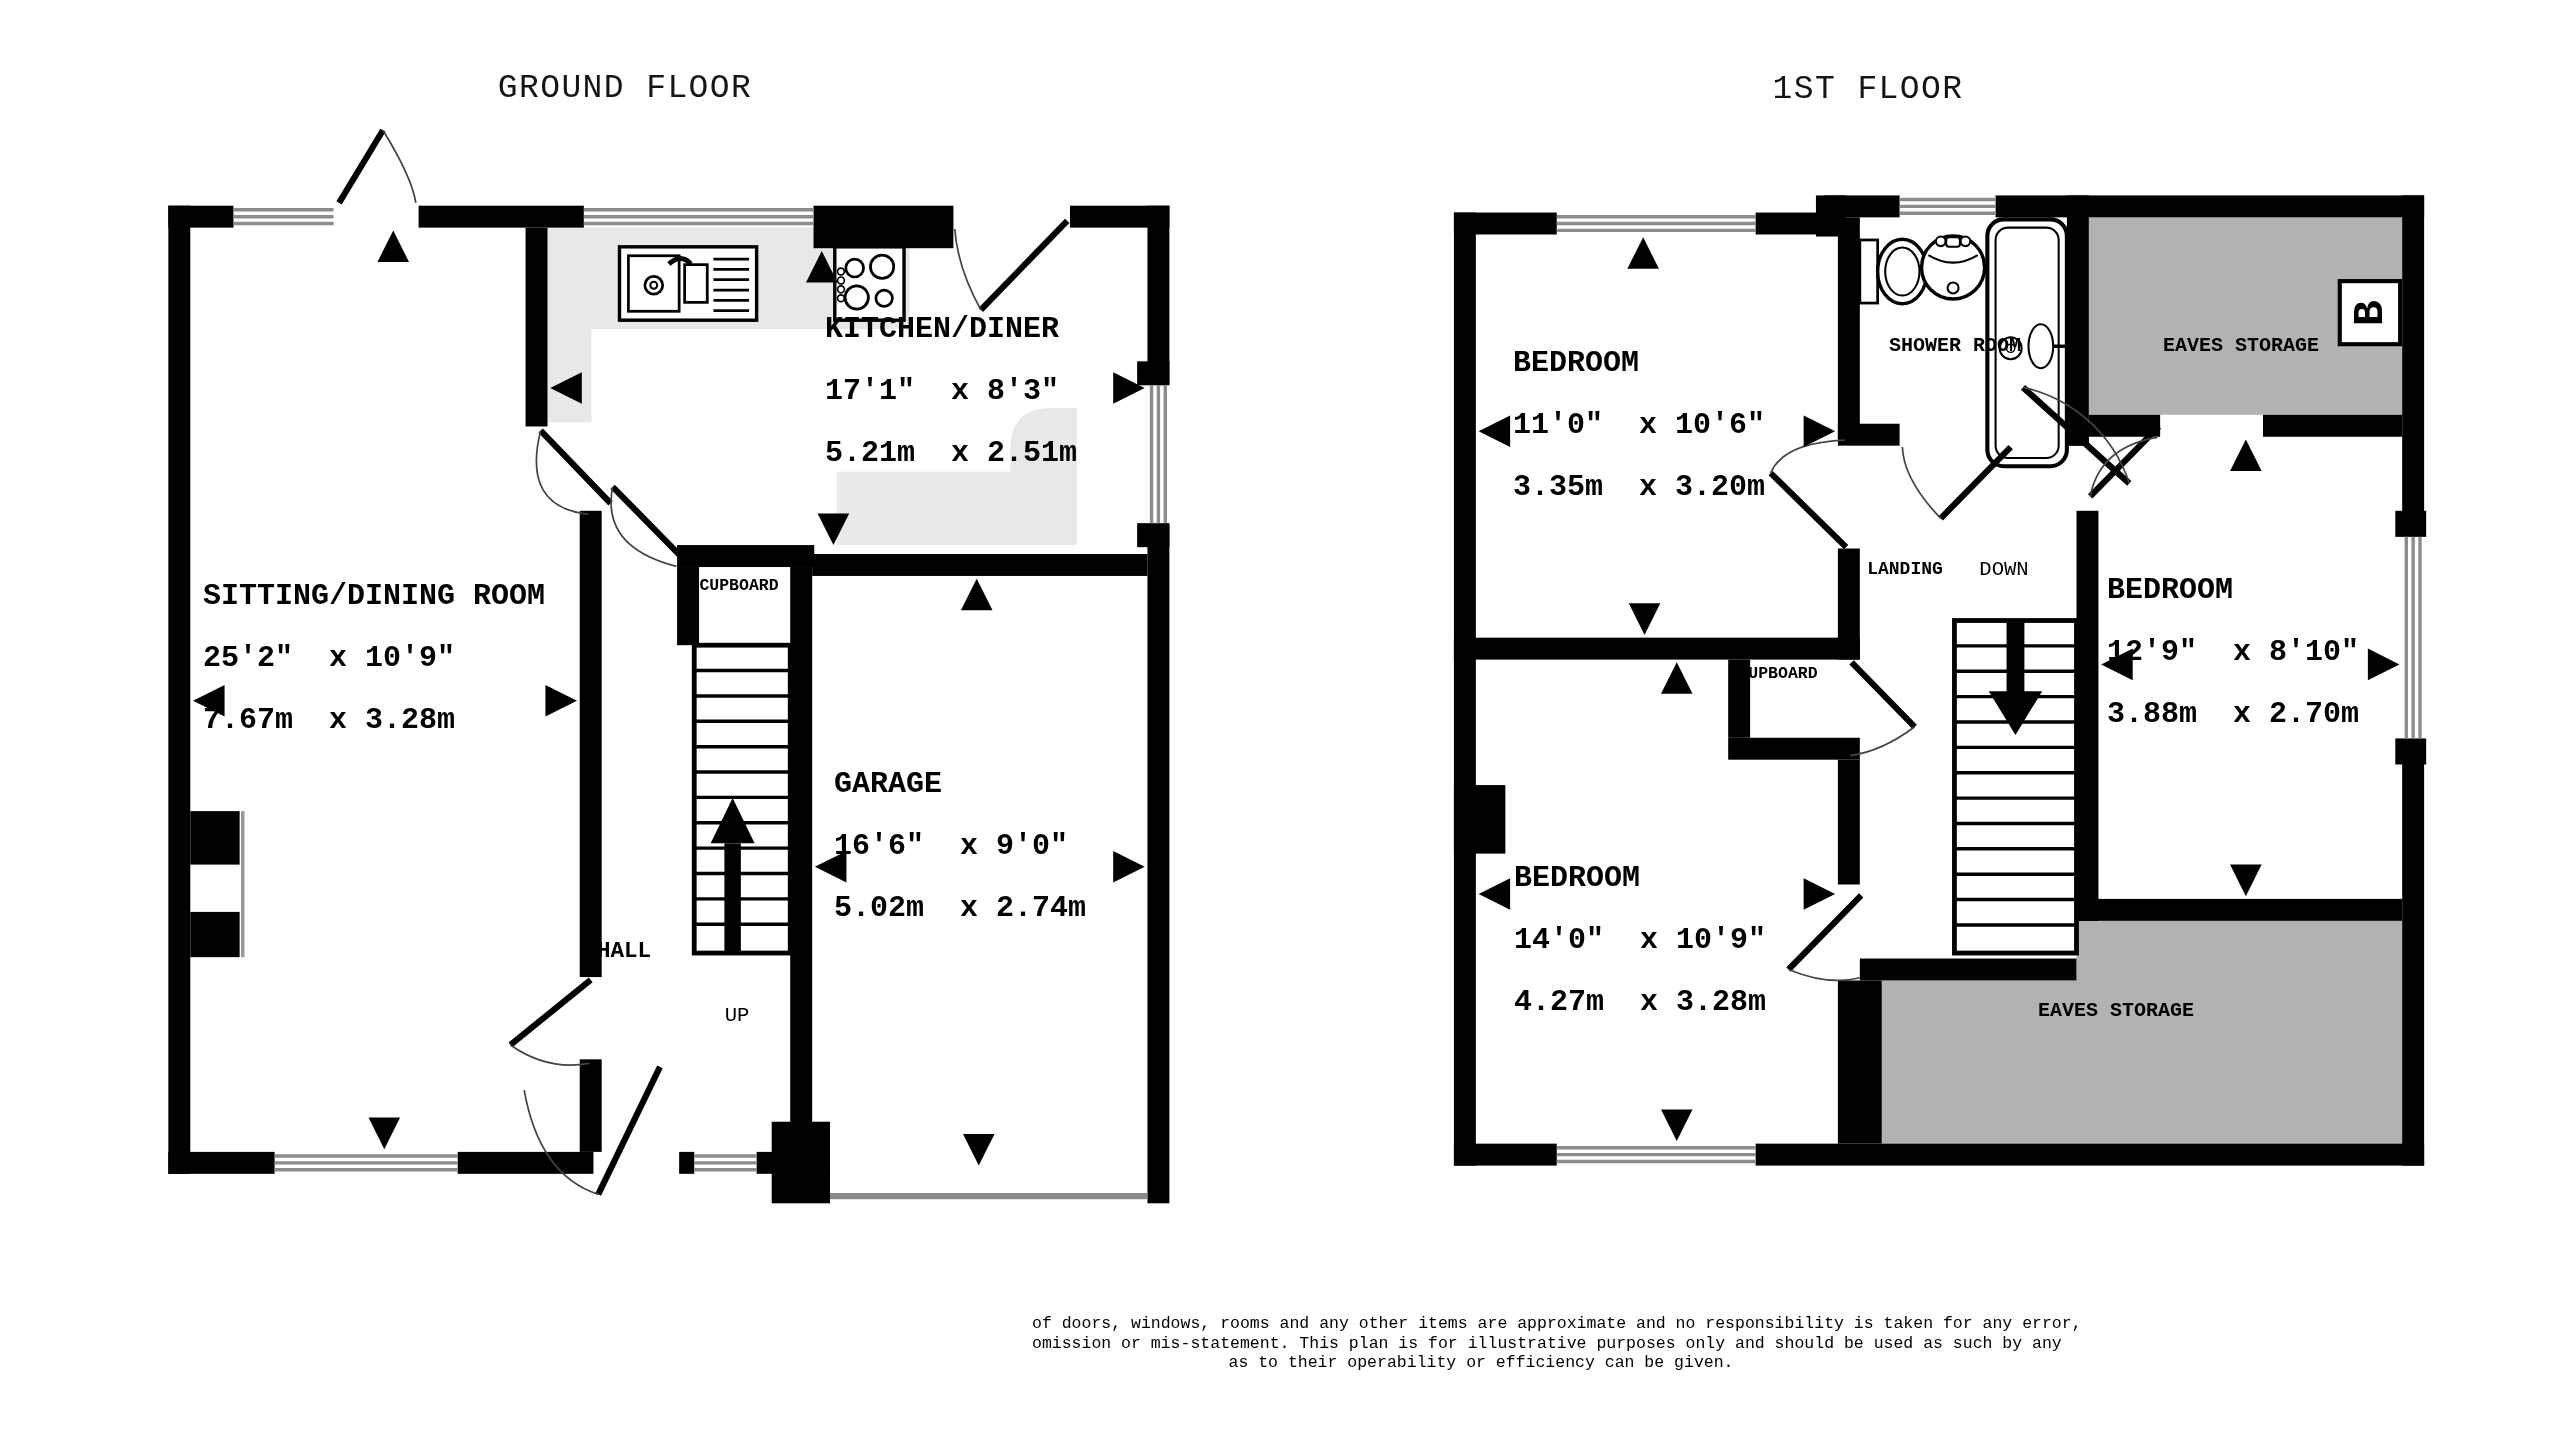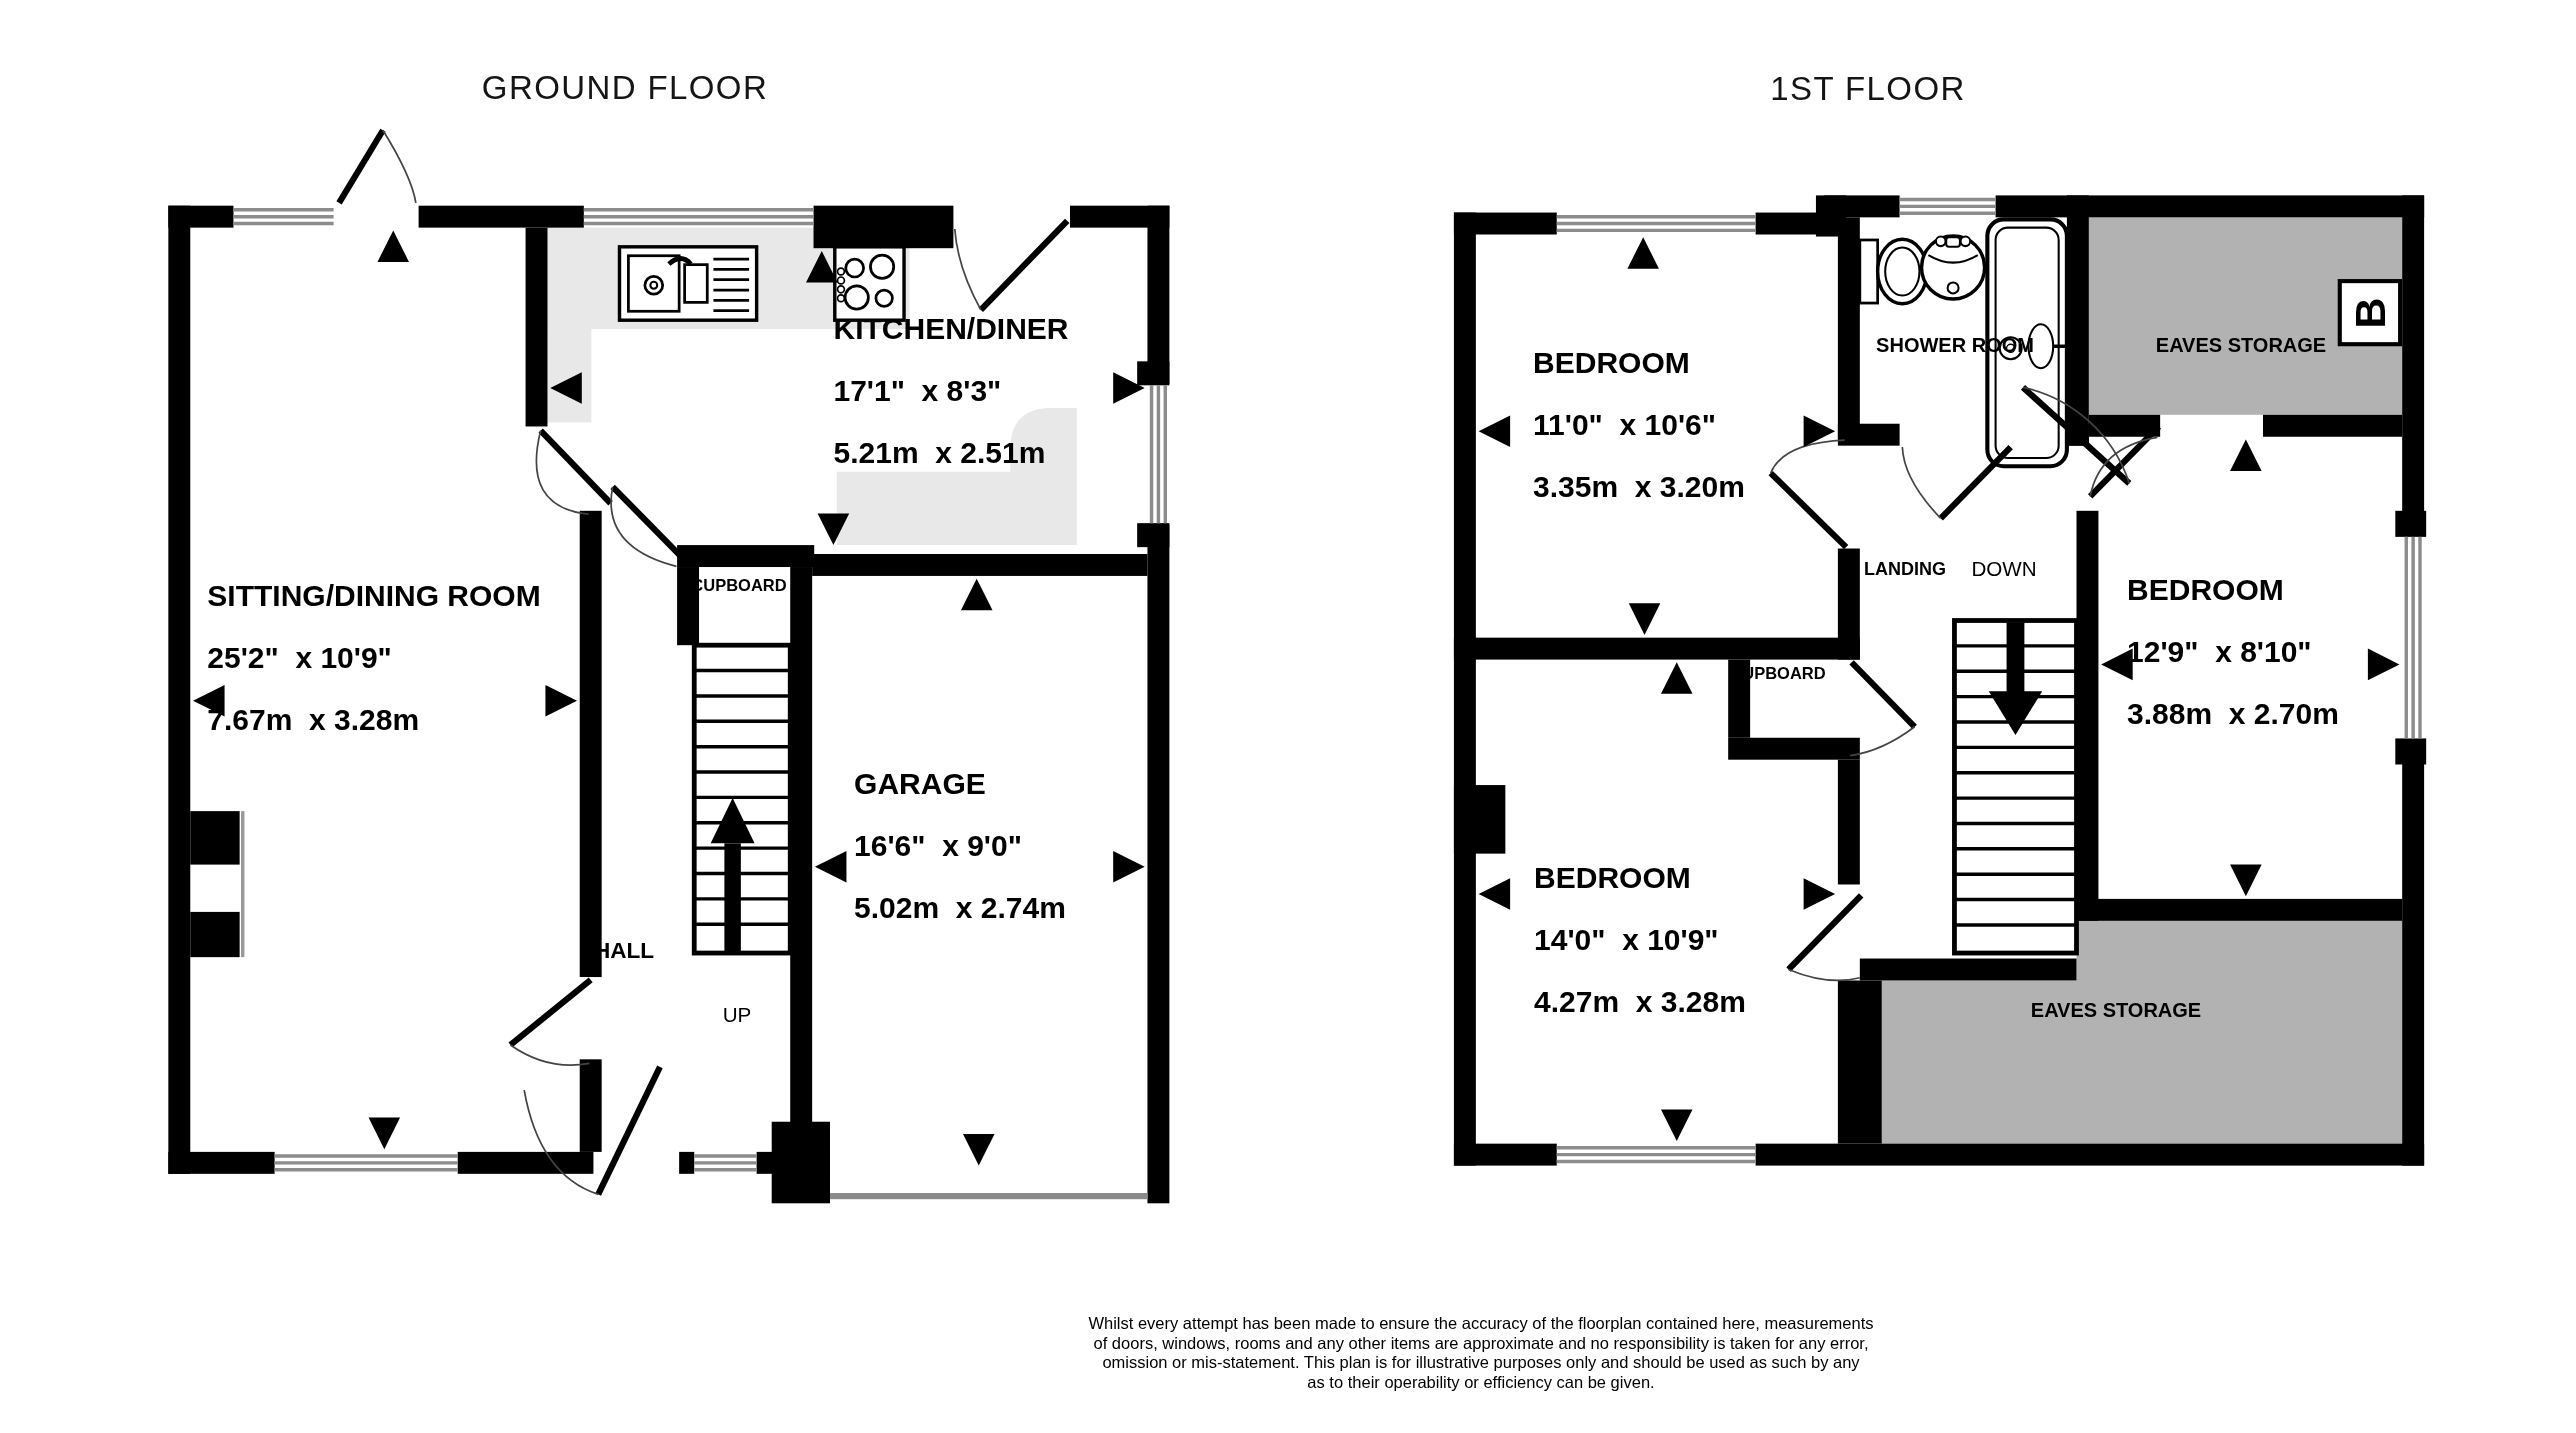--- a/index.html
+++ b/index.html
@@ -1,18 +1,18 @@
 <!DOCTYPE html>
 <html style="font-size:11px"><head>
 <meta charset="utf-8">
 <style>
   html,body { margin:0; padding:0; background:#fff; }
   .canvas {
     position:relative; width:2576px; height:1433px; background:#ffffff;
-    font-family:Liberation Sans, sans-serif; color:#000; overflow:hidden;
+    font-family:Liberation Mono, monospace; color:#000; overflow:hidden;
   }
   .plan-svg { position:absolute; left:0; top:0; width:2576px; height:1433px; }
   .plan-title {
     position:absolute; transform:translate(-50%,-50%);
     font-size:33px; font-weight:400; color:#151515; letter-spacing:1.4px; white-space:pre;
   }
   .room-label {
     position:absolute; transform:translate(-50%,-50%); text-align:left;
     font-weight:bold; font-size:30px; line-height:20.6px; white-space:pre;
   }
@@ -368,20 +368,19 @@
 
   <div class="area-label" style="left:1955px; top:345px;">SHOWER ROOM</div>
   <div class="area-label" style="left:2241px; top:345px;">EAVES STORAGE</div>
   <div class="area-label" style="left:2116px; top:1010px;">EAVES STORAGE</div>
   <div class="area-label" style="left:1905px; top:569px; font-size:18px;">LANDING</div>
   <div class="dir-label" style="left:2004px; top:569px;">DOWN</div>
   <div class="tiny-label" style="left:1778px; top:673px;">CUPBOARD</div>
   <div class="logo-letter" style="left:2370px; top:313px;">B</div>
 
   <div class="footer">
-    <div>Whilst every attempt has been made to ensure the accuracy of the floorplan contained here, measurements</div>
     <div>of doors, windows, rooms and any other items are approximate and no responsibility is taken for any error,</div>
     <div>omission or mis-statement. This plan is for illustrative purposes only and should be used as such by any</div>
     <div>as to their operability or efficiency can be given.</div>
   </div>
 
 </div>
 
 
 </body></html>

